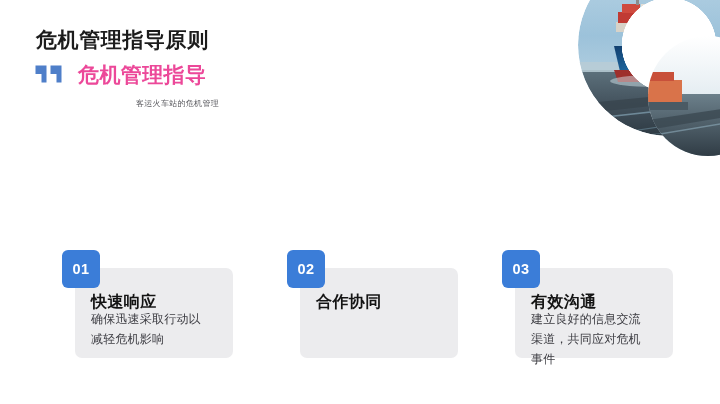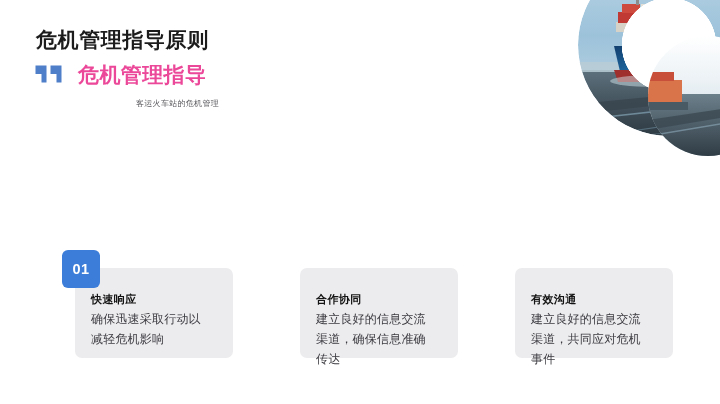--- a/index.html
+++ b/index.html
@@ -130,21 +130,21 @@
     display: flex;
     align-items: center;
     justify-content: center;
     letter-spacing: 0.5px;
     z-index: 3;
   }
   .card-title {
     position: absolute;
     left: 29px;
     top: 42px;
-    font-size: 11px;
+    font-size: 16px;
     font-weight: bold;
     color: #141414;
     letter-spacing: 0.4px;
     white-space: nowrap;
     z-index: 2;
   }
   .card-text {
     position: absolute;
     left: 29px;
     top: 60px;
@@ -249,23 +249,24 @@
 
   <div class="card-wrap c0">
     <div class="card-body"></div>
     <div class="card-badge">01</div>
     <div class="card-title">快速响应</div>
     <div class="card-text">确保迅速采取行动以减轻危机影响</div>
   </div>
 
   <div class="card-wrap c1">
     <div class="card-body"></div>
+    <div class="card-badge">02</div>
     <div class="card-title">合作协同</div>
-    <div class="card-text">建立良好的信息交流渠道，确保信息准确传达</div>
   </div>
 
   <div class="card-wrap c2">
     <div class="card-body"></div>
+    <div class="card-badge">03</div>
     <div class="card-title">有效沟通</div>
     <div class="card-text">建立良好的信息交流渠道，共同应对危机事件</div>
   </div>
 
 </div>
 
 </body></html>

